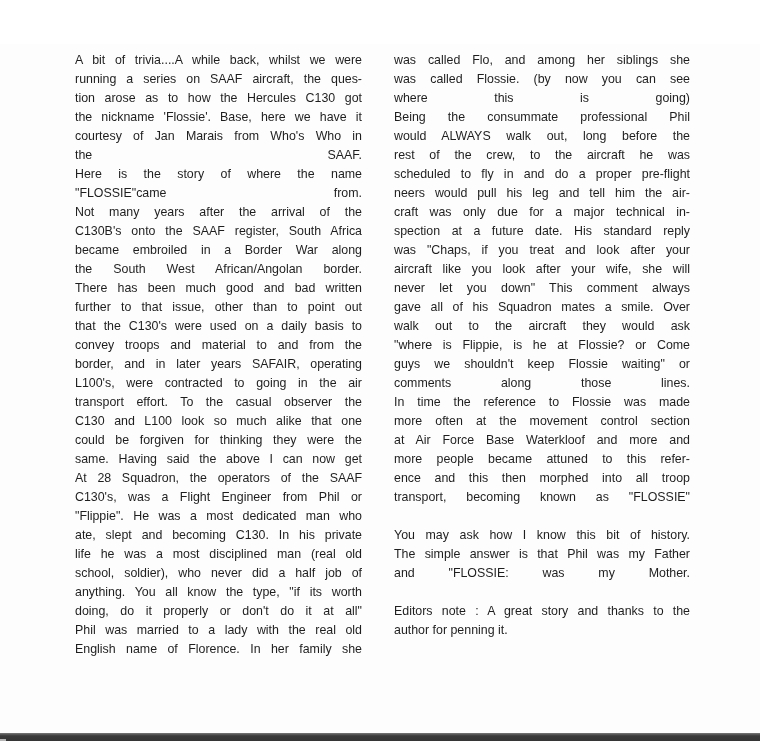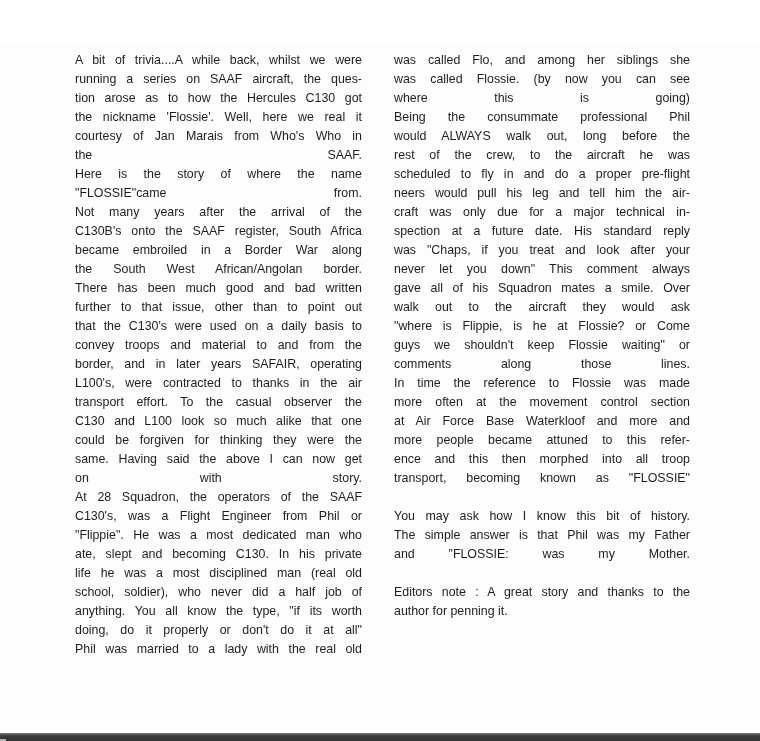--- a/index.html
+++ b/index.html
@@ -76,62 +76,63 @@
   }
 </style>
 </head>
 <body>
 
 <div class="page">
   <div class="col col-left">
       <div class="ln j">A bit of trivia....A while back, whilst we were</div>
       <div class="ln j">running a series on SAAF aircraft, the ques-</div>
       <div class="ln j">tion arose as to how the Hercules C130 got</div>
-      <div class="ln j">the nickname 'Flossie'. Well, here we real it</div>
+      <div class="ln j">the nickname 'Flossie'. Base, here we have it</div>
       <div class="ln j">courtesy of Jan Marais from Who's Who in</div>
       <div class="ln j">the SAAF.</div>
       <div class="ln j">Here is the story of where the name</div>
       <div class="ln j">"FLOSSIE"came from.</div>
       <div class="ln j">Not many years after the arrival of the</div>
       <div class="ln j">C130B's onto the SAAF register, South Africa</div>
       <div class="ln j">became embroiled in a Border War along</div>
       <div class="ln j">the South West African/Angolan border.</div>
       <div class="ln j">There has been much good and bad written</div>
       <div class="ln j">further to that issue, other than to point out</div>
       <div class="ln j">that the C130's were used on a daily basis to</div>
       <div class="ln j">convey troops and material to and from the</div>
       <div class="ln j">border, and in later years SAFAIR, operating</div>
-      <div class="ln j">L100's, were contracted to thanks in the air</div>
+      <div class="ln j">L100's, were contracted to going in the air</div>
       <div class="ln j">transport effort. To the casual observer the</div>
       <div class="ln j">C130 and L100 look so much alike that one</div>
       <div class="ln j">could be forgiven for thinking they were the</div>
       <div class="ln j">same. Having said the above I can now get</div>
-      <div class="ln j">on with story.</div>
       <div class="ln j">At 28 Squadron, the operators of the SAAF</div>
       <div class="ln j">C130's, was a Flight Engineer from Phil or</div>
       <div class="ln j">"Flippie". He was a most dedicated man who</div>
       <div class="ln j">ate, slept and becoming C130. In his private</div>
       <div class="ln j">life he was a most disciplined man (real old</div>
       <div class="ln j">school, soldier), who never did a half job of</div>
       <div class="ln j">anything. You all know the type, "if its worth</div>
       <div class="ln j">doing, do it properly or don't do it at all"</div>
       <div class="ln j">Phil was married to a lady with the real old</div>
+      <div class="ln j">English name of Florence. In her family she</div>
     </div>
   <div class="col col-right">
       <div class="ln j">was called Flo, and among her siblings she</div>
       <div class="ln j">was called Flossie. (by now you can see</div>
       <div class="ln j">where this is going)</div>
       <div class="ln j">Being the consummate professional Phil</div>
       <div class="ln j">would ALWAYS walk out, long before the</div>
       <div class="ln j">rest of the crew, to the aircraft he was</div>
       <div class="ln j">scheduled to fly in and do a proper pre-flight</div>
       <div class="ln j">neers would pull his leg and tell him the air-</div>
       <div class="ln j">craft was only due for a major technical in-</div>
       <div class="ln j">spection at a future date. His standard reply</div>
       <div class="ln j">was "Chaps, if you treat and look after your</div>
+      <div class="ln j">aircraft like you look after your wife, she will</div>
       <div class="ln j">never let you down" This comment always</div>
       <div class="ln j">gave all of his Squadron mates a smile. Over</div>
       <div class="ln j">walk out to the aircraft they would ask</div>
       <div class="ln j">"where is Flippie, is he at Flossie? or Come</div>
       <div class="ln j">guys we shouldn't keep Flossie waiting" or</div>
       <div class="ln j">comments along those lines.</div>
       <div class="ln j">In time the reference to Flossie was made</div>
       <div class="ln j">more often at the movement control section</div>
       <div class="ln j">at Air Force Base Waterkloof and more and</div>
       <div class="ln j">more people became attuned to this refer-</div>

